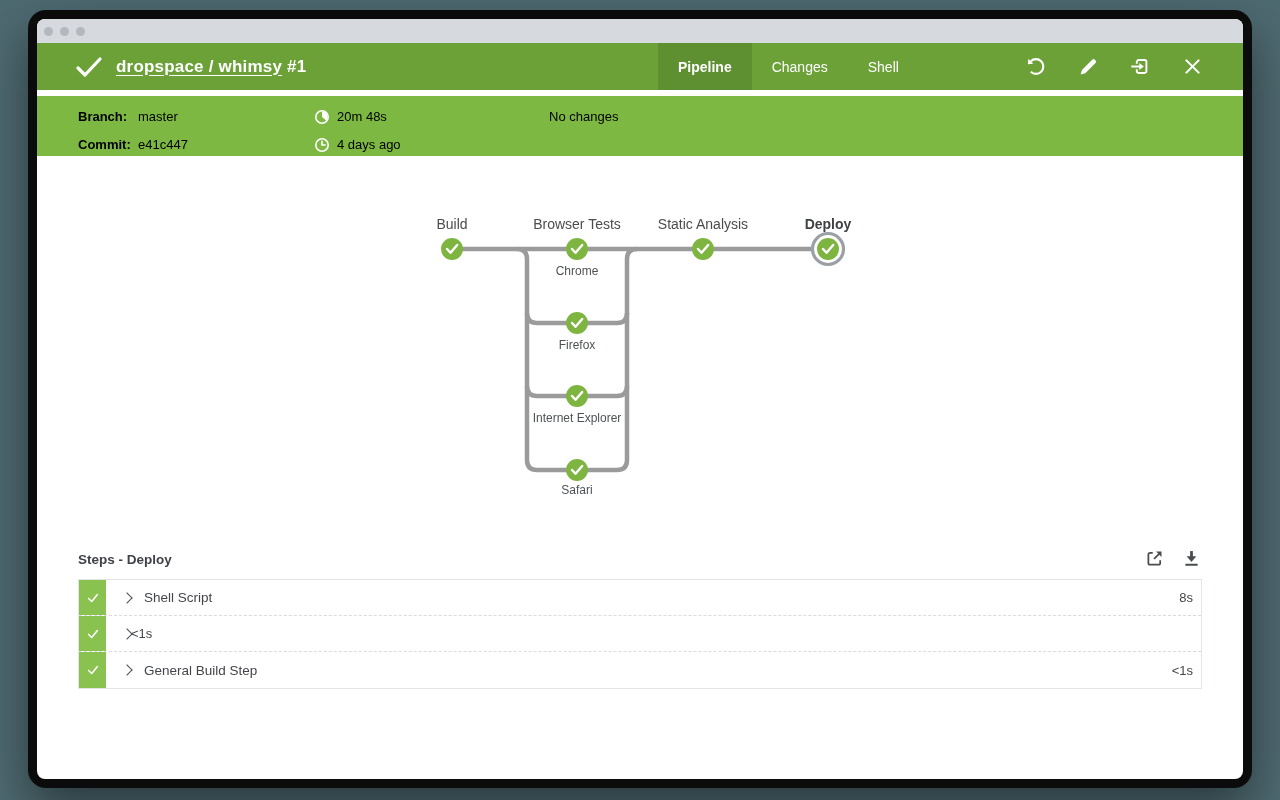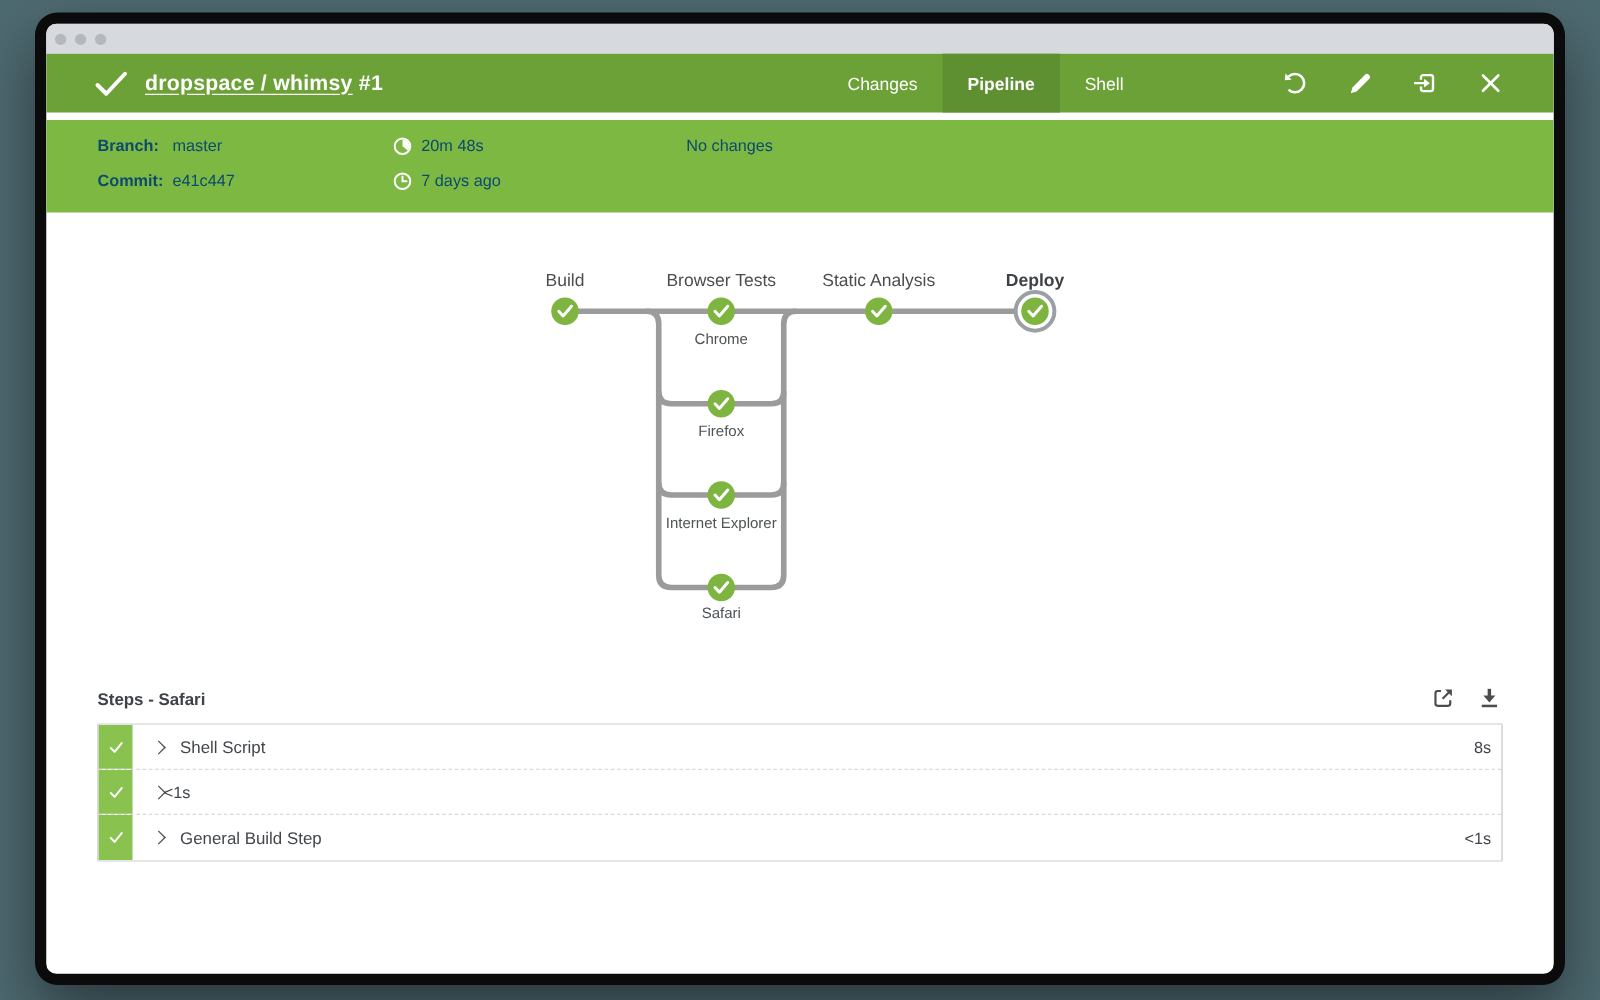--- a/index.html
+++ b/index.html
@@ -26,21 +26,21 @@
   .run-title { font-size:17px; font-weight:600; margin-left:13px; letter-spacing:.2px; }
   .run-title .underlined { text-decoration:underline; text-underline-offset:3px; }
   .run-number { font-weight:600; }
   .tabs { position:absolute; left:621px; top:0; height:100%; display:flex; }
   .tab { height:100%; display:flex; align-items:center; padding:0 20px; font-size:14px; color:#fff; cursor:pointer; }
   .tab.active { background:#5e8f31; font-weight:600; }
   .header-actions { position:absolute; right:0; top:0; height:100%; display:flex; align-items:center; gap:30px; padding-right:40px; }
   .hicon { width:22px; height:22px; display:flex; align-items:center; justify-content:center; cursor:pointer; }
 
   
-  .subheader { position:absolute; left:0; top:77px; width:100%; height:74px; background:#7db843; color:#0c4a6e; font-size:13px; }
+  .subheader { position:absolute; left:0; top:77px; width:100%; height:60px; background:#7db843; color:#000000; font-size:13px; }
   .sub-col { position:absolute; top:11px; display:flex; flex-direction:column; gap:9px; }
   .sub-row { display:flex; align-items:center; height:19px; }
   .sub-label { font-weight:700; width:60px; }
   .sub-icon { width:16px; height:16px; margin-right:7px; display:flex; }
 
   
   .graph { position:absolute; left:0; top:186px; width:1206px; height:310px; }
   .stage-label { font-size:14px; fill:#4c4c4c; text-anchor:middle; }
   .stage-label.selected { font-weight:700; fill:#3e4245; }
   .branch-label { font-size:12px; fill:#4e5356; text-anchor:middle; }
@@ -76,22 +76,22 @@
               <path d="M3 12 L10 19 L25 3" fill="none" stroke="#ffffff" stroke-width="3.2" stroke-linecap="round" stroke-linejoin="round"></path>
             </svg>
         </span>
         <span class="run-title">
           <span class="underlined">dropspace / whimsy</span>
           <span class="run-number">#1</span>
         </span>
       </div>
 
       <div class="tabs">
+        <div class="tab active">Pipeline</div>
         <div class="tab">Changes</div>
-        <div class="tab active">Pipeline</div>
         <div class="tab">Shell</div>
       </div>
 
       <div class="header-actions">
         <span class="hicon">
           <svg width="23" height="23" viewBox="0 0 24 24">
             <g transform="rotate(-45 12 12)">
               <path d="M12,4 A8,8 0 1 1 4,12" fill="none" stroke="#ffffff" stroke-width="2.3"></path>
               <polygon points="12,0.2 12,7.8 7.4,4" fill="#ffffff"></polygon>
             </g>
@@ -139,21 +139,21 @@
           </span>
           <span>20m 48s</span>
         </div>
         <div class="sub-row">
           <span class="sub-icon">
             <svg width="16" height="16" viewBox="0 0 16 16">
               <circle cx="8" cy="8" r="6.2" fill="none" stroke="#ffffff" stroke-width="1.6"></circle>
               <path d="M8,4.2 V8 H11.2" fill="none" stroke="#ffffff" stroke-width="1.6" stroke-linecap="round"></path>
             </svg>
           </span>
-          <span>7 days ago</span>
+          <span>4 days ago</span>
         </div>
       </div>
       <div class="sub-col" style="left:512px;">
         <div class="sub-row">
           <span>No changes</span>
         </div>
       </div>
     </div>
 
     <svg class="graph" viewBox="0 0 1206 310">
@@ -199,21 +199,21 @@
         <circle r="11" fill="#7db540"></circle>
         <path d="M-5,0 L-1.5,3.8 L5.2,-4" fill="none" stroke="#ffffff" stroke-width="2.4" stroke-linecap="round" stroke-linejoin="round"></path>
       </g>
 
       <text class="branch-label" x="540" y="70">Chrome</text>
       <text class="branch-label" x="540" y="144">Firefox</text>
       <text class="branch-label" x="540" y="217">Internet Explorer</text>
       <text class="branch-label" x="540" y="289">Safari</text>
     </svg>
 
-    <div class="steps-head">Steps - Safari</div>
+    <div class="steps-head">Steps - Deploy</div>
     <div class="steps-actions">
       <span class="sicon">
         <svg width="21" height="21" viewBox="0 0 24 24">
           <path d="M10,5.5 H7 A2,2 0 0 0 5,7.5 V17 A2,2 0 0 0 7,19 H16.5 A2,2 0 0 0 18.5,17 V14" fill="none" stroke="#4a4d50" stroke-width="2"></path>
           <line x1="11.5" y1="12.5" x2="19" y2="5" stroke="#4a4d50" stroke-width="2"></line>
           <polygon points="13.8,4 20,4 20,10.2" fill="#4a4d50"></polygon>
         </svg>
       </span>
       <span class="sicon">
         <svg width="21" height="21" viewBox="0 0 24 24">

